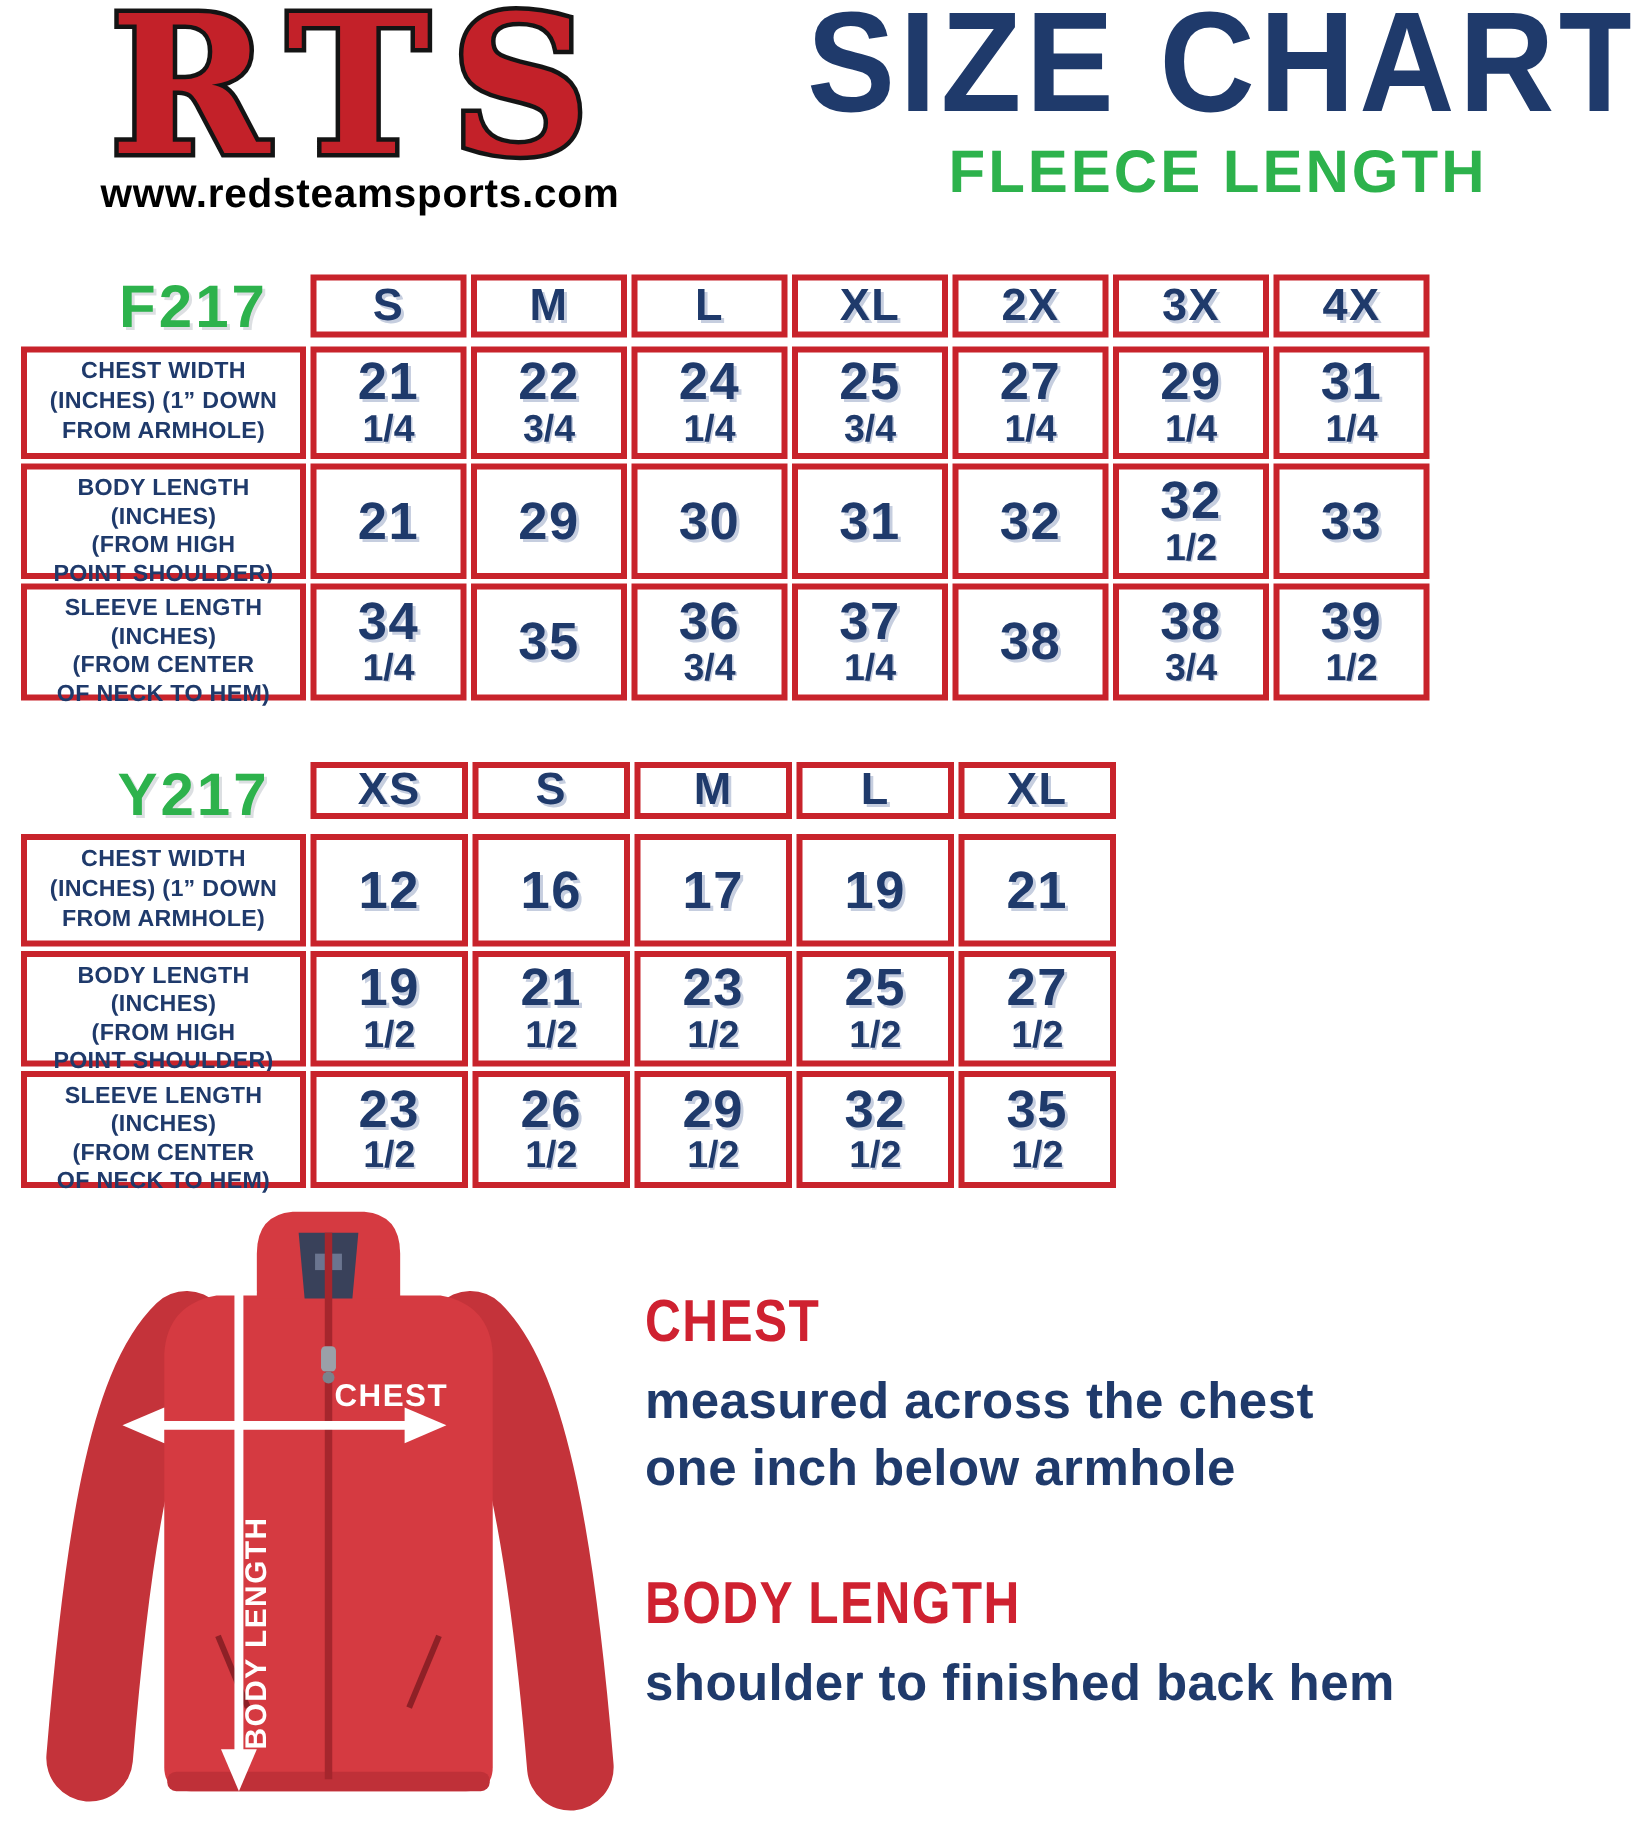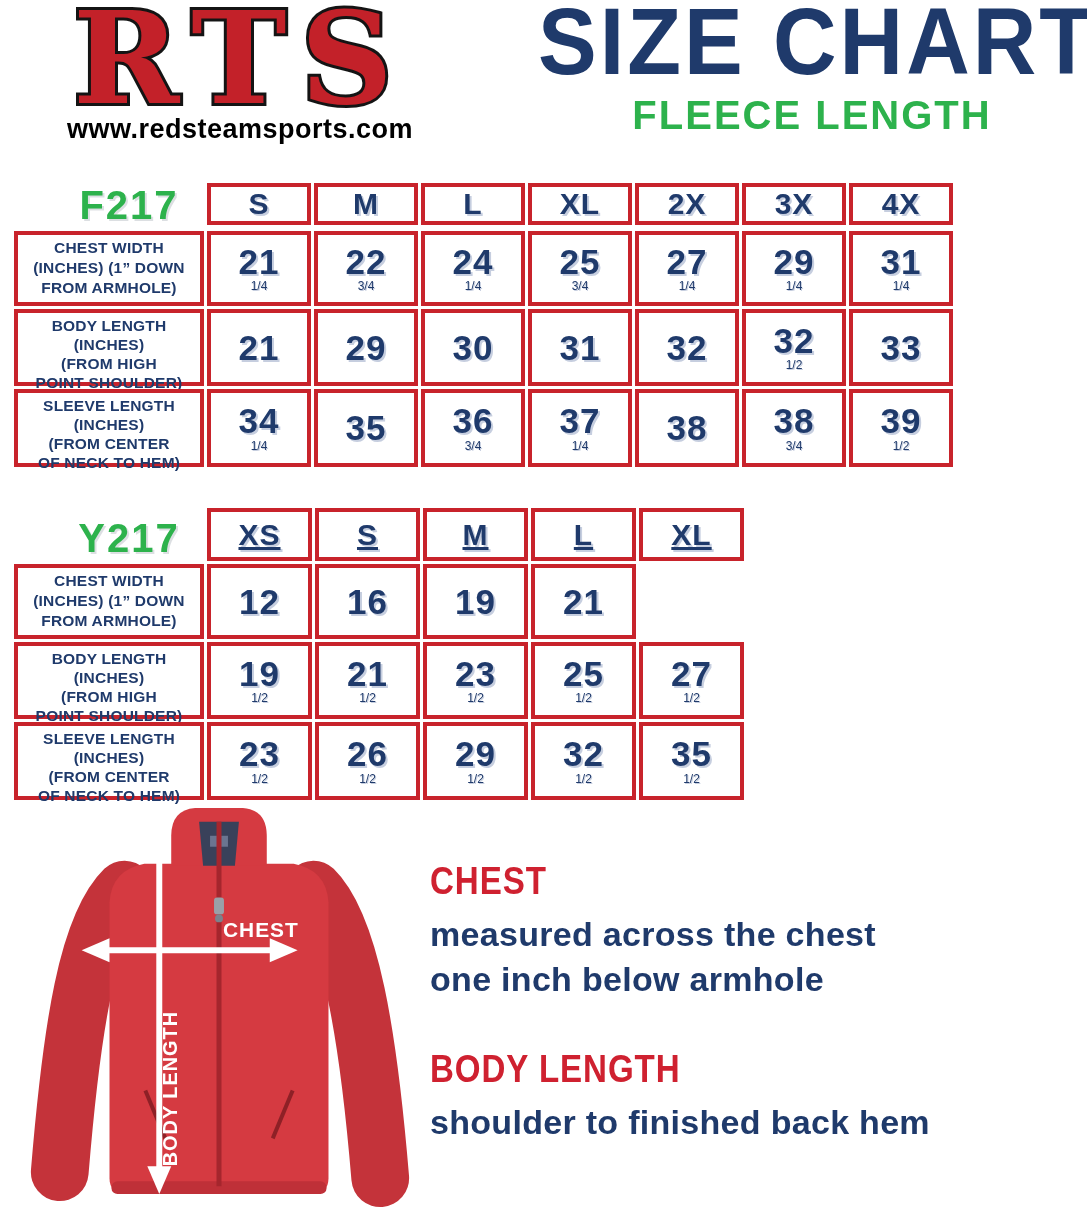--- a/index.html
+++ b/index.html
@@ -51,31 +51,31 @@
     font-size:40px;font-weight:bold;color:var(--green);letter-spacing:2px;
     text-shadow:2px 2px 0 rgba(20,40,60,.15);
   }
   .label-cell{width:190px;padding:4px 2px;justify-content:space-between;}
   .label-cell div{
     font-size:15.5px;font-weight:bold;line-height:1.22;letter-spacing:.2px;
     text-align:center;white-space:nowrap;
   }
   .size-h{font-size:30px;font-weight:bold;letter-spacing:1px;text-shadow:2px 2px 0 #c6cedf;}
   .num{font-size:35px;font-weight:bold;line-height:.95;text-shadow:2px 2px 0 #c6cedf;letter-spacing:1px;}
-  .frac{font-size:12px;font-weight:normal;line-height:1;margin-top:2px;text-shadow:1px 1px 0 #c6cedf;}
+  .frac{font-size:25px;font-weight:bold;line-height:1;margin-top:2px;text-shadow:1px 1px 0 #c6cedf;}
 
   #table-0 .cell{width:104px;}
   #table-0 .header .cell{height:42px;}
   #table-0 .r0 .cell{height:75px;}
   #table-0 .r1 .cell{height:77px;}
   #table-0 .r2 .cell{height:78px;}
   #table-0 .label-cell, #table-0 .spacer{width:190px;}
 
   #table-1 .cell{width:105px;}
-  #table-1 .header .cell{height:53px;text-decoration:underline;}
+  #table-1 .header .cell{height:38px;}
   #table-1 .r0 .cell{height:75px;}
   #table-1 .r1 .cell{height:77px;}
   #table-1 .r2 .cell{height:78px;}
   #table-1 .label-cell, #table-1 .spacer{width:190px;}
 
   
   .jacket-wrap{position:absolute;left:18px;top:788px;width:402px;height:428px;}
   .jacket-wrap svg{width:100%;height:100%;display:block;}
 
   
@@ -236,20 +236,23 @@
           <div>(INCHES) (1” DOWN</div>
           <div>FROM ARMHOLE)</div>
         </div>
         <div class="cell val-cell">
           <div class="num">12</div>
         </div>
         <div class="cell val-cell">
           <div class="num">16</div>
         </div>
         <div class="cell val-cell">
+          <div class="num">17</div>
+        </div>
+        <div class="cell val-cell">
           <div class="num">19</div>
         </div>
         <div class="cell val-cell">
           <div class="num">21</div>
         </div>
       </div>
       <div class="t-row data r1">
         <div class="cell label-cell">
           <div>BODY LENGTH</div>
           <div>(INCHES)</div>

